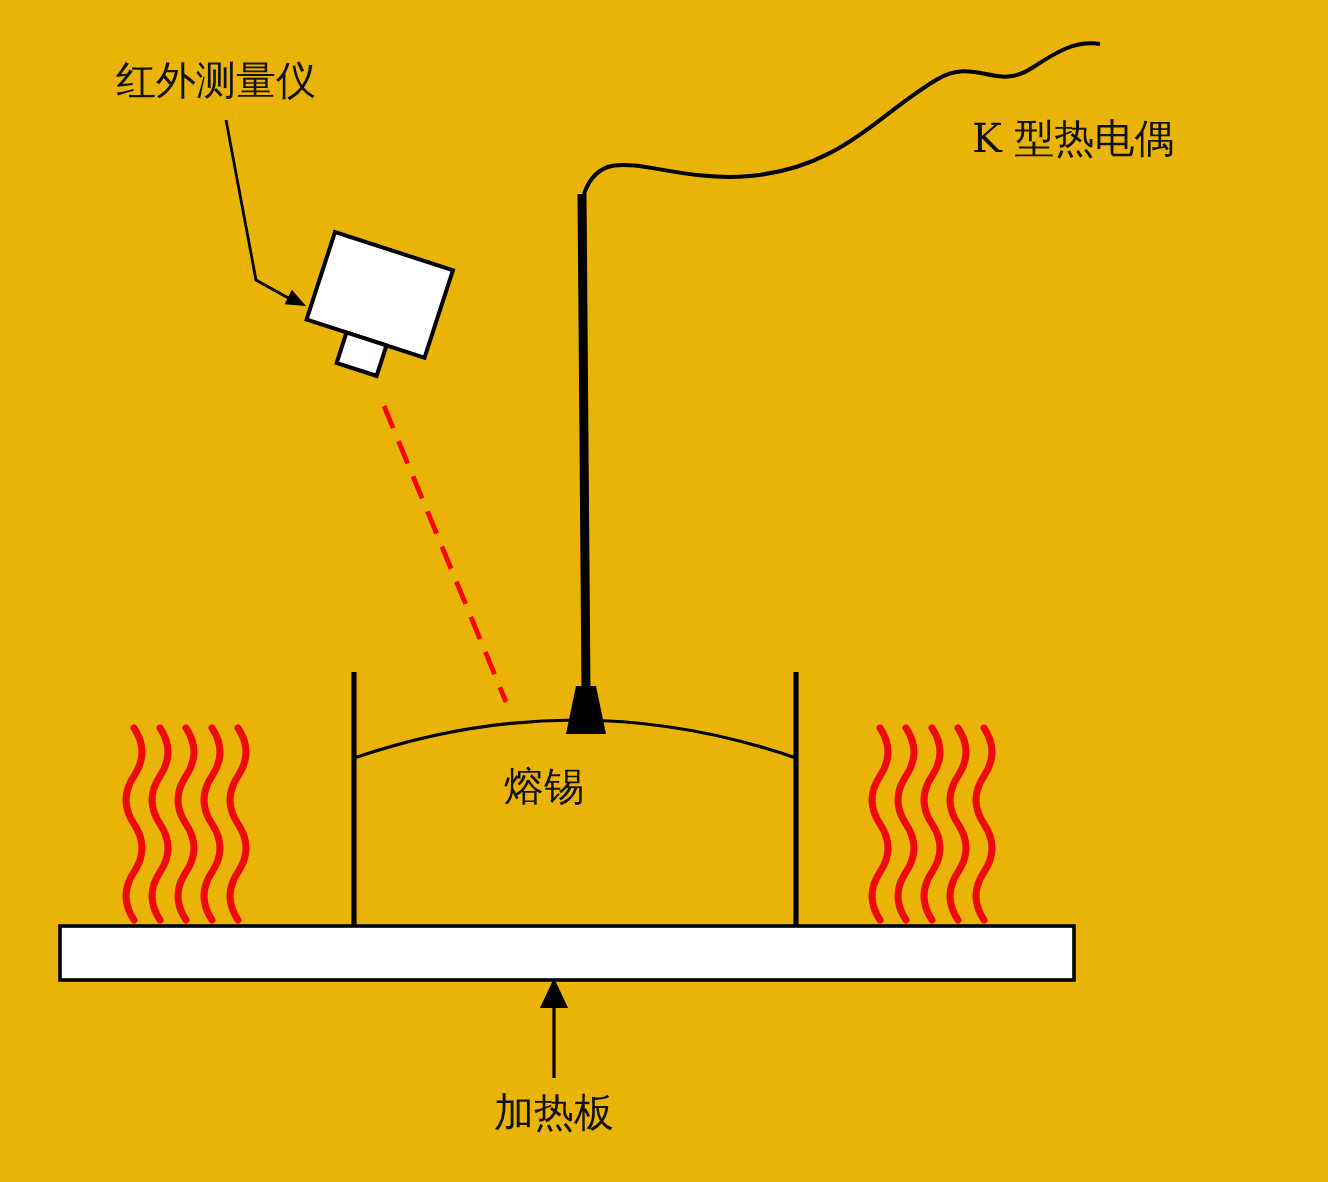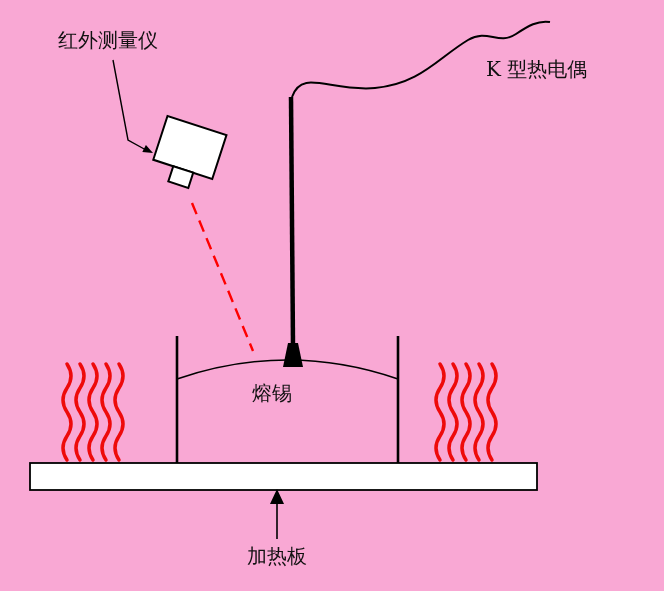--- a/index.html
+++ b/index.html
@@ -1,20 +1,20 @@
 <!DOCTYPE html>
 <html><head>
 <meta charset="utf-8">
 <style>
   html, body { margin: 0; padding: 0; background: #ffffff; }
   .canvas {
     position: relative;
     width: 664px;
     height: 591px;
-    background: #f9a8d4;
+    background: #eab308;
     overflow: hidden;
   }
   svg { display: block; }
   text.diagram-label {
     font-family: "DejaVu Serif", "Liberation Serif", serif;
     font-size: 20px;
     fill: #111111;
   }
 </style>
 </head>

